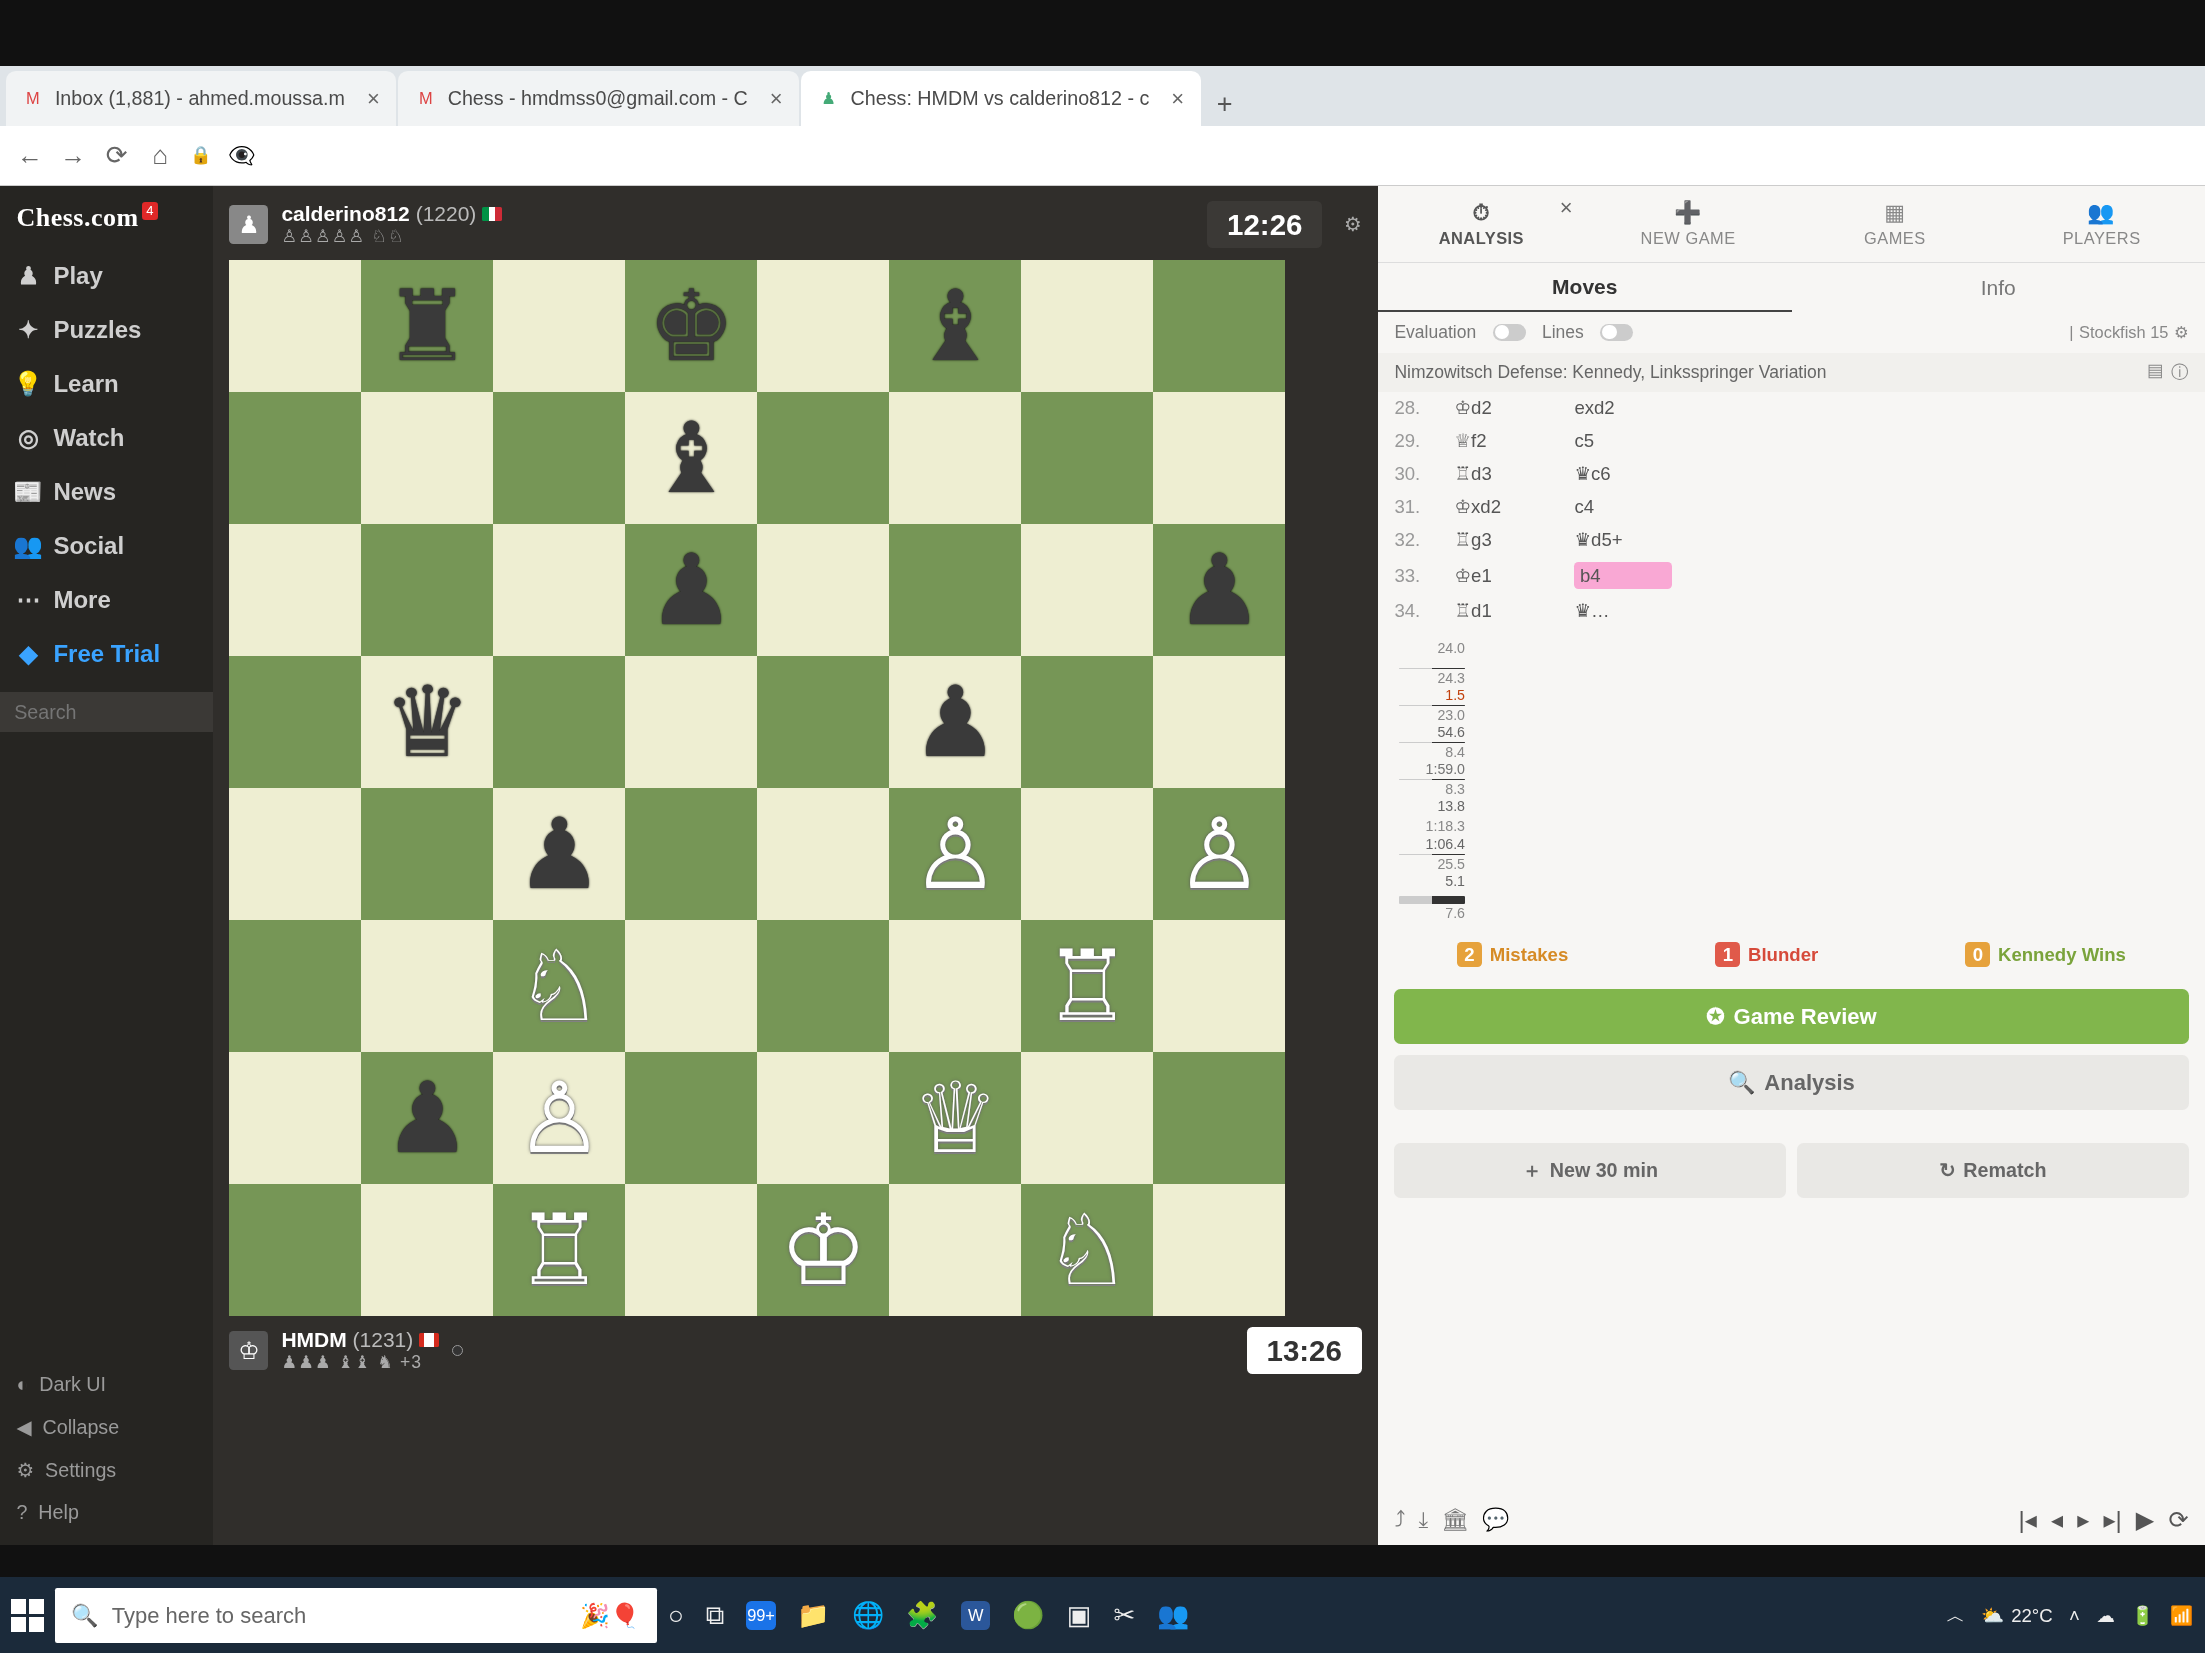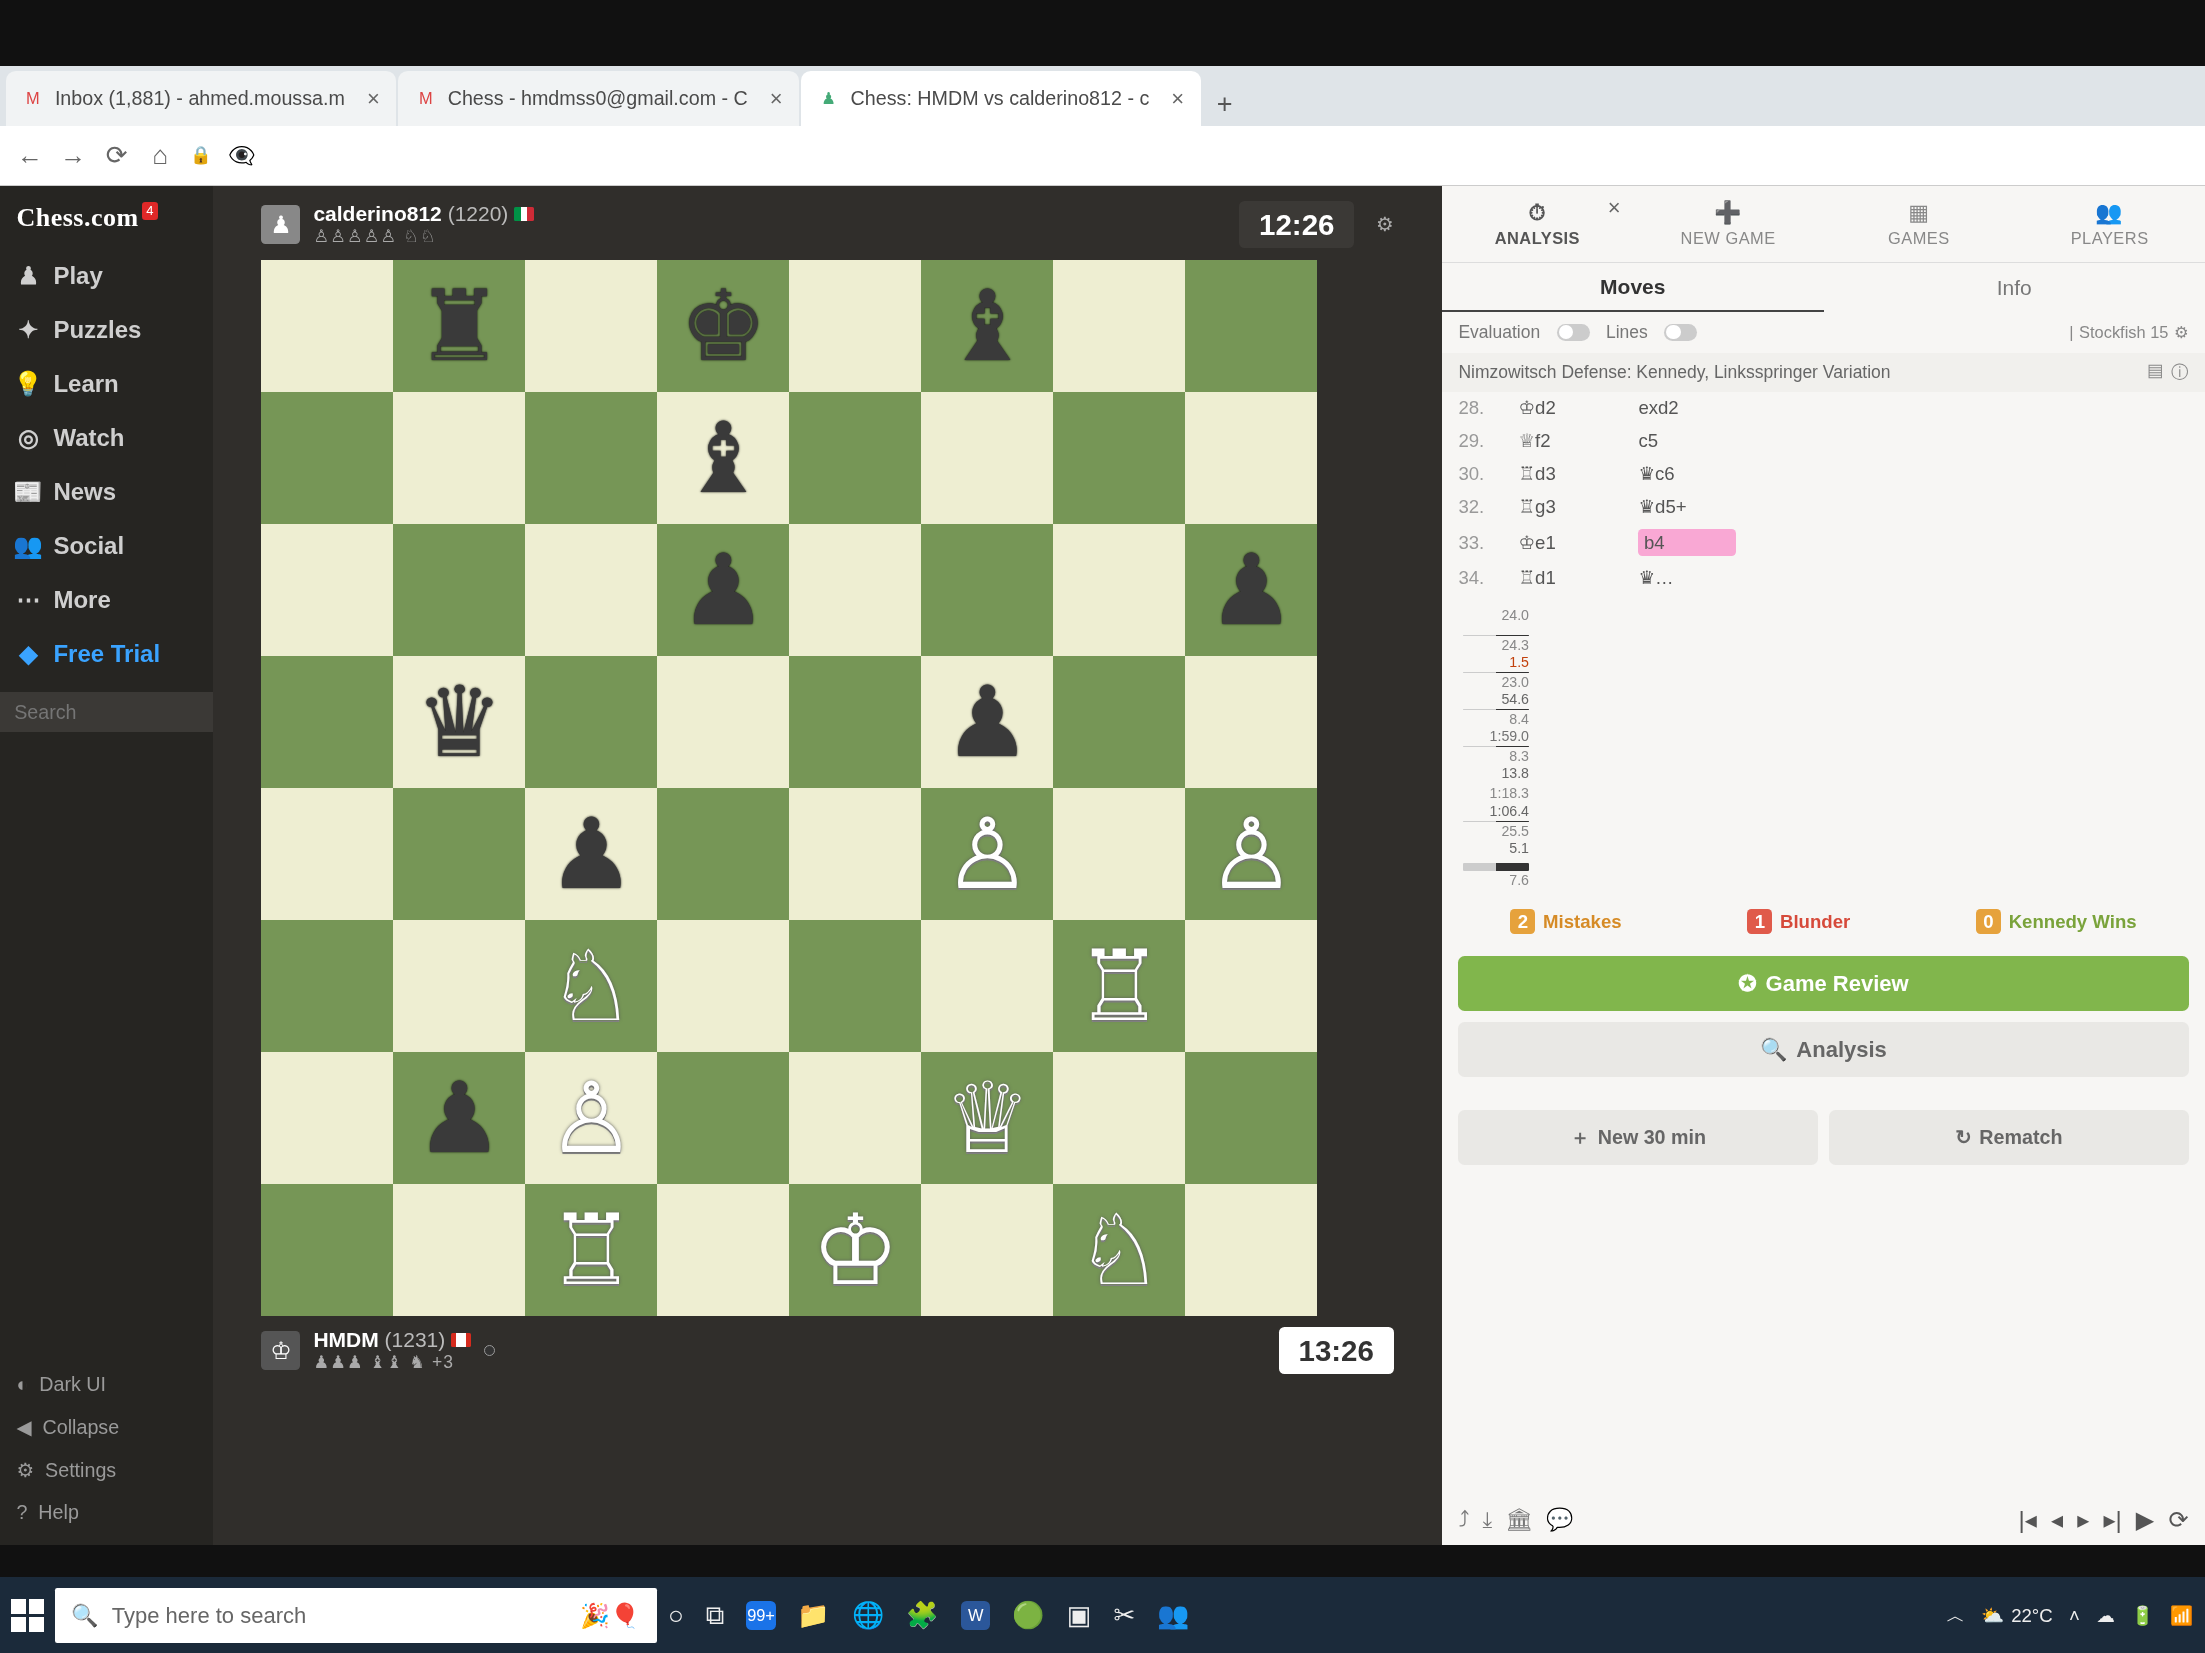--- a/index.html
+++ b/index.html
@@ -14,21 +14,21 @@
   .tab .fav { width: 22px; height: 22px; display:flex; align-items:center; justify-content:center; font-size:16.4px;}
   .tab .close { font-size: 22px; color: #666; margin-left: 11px; }
   .newtab { width: 44px; height: 44px; display:flex; align-items:center; justify-content:center; font-size:27px; color:#555; }
   .urlbar { height: 60px; background: #fff; border-bottom: 0.5px solid #ccc; display:flex; align-items:center; gap:16.4px; padding:0 16.4px; font-size: 22px; color:#5c5c5c; }
   .urlbar .navbtn { font-size: 26px; color:#666; width:27px; text-align:center; }
   .urlbar .lock { font-size: 17.5px; color:#666; }
   .urlbar .addr { flex:1; color:#333; font-size:23px; }
   .urlbar .right-icons { display:flex; gap:16.4px; font-size:22px; color:#555; }
 
   
-  .content { flex:1; display:flex; background:#302e2b;gap:32px; }
+  .content { flex:1; display:flex; background:#302e2b; }
 
   
   .sidebar { width: 213px; background:#262522; display:flex; flex-direction:column; padding-top:11px; color:#cfcfcf; font-size:22px; position:relative;}
   .logo { padding: 5.5px 16.4px 16.4px 16.4px; display:flex; align-items:center; }
   .logo-text { color:#fff; font-family: Georgia, serif; font-weight:bold; font-size:26px; letter-spacing:0.5px;}
   .logo-badge { background:#e02828; color:#fff; font-size:13px; padding:1.1px 4.4px; border-radius:3.3px; margin-left:3.3px; position:relative; top:-6.6px;}
   .navitem { display:flex; align-items:center; gap:13px; padding:13px 16.4px; cursor:pointer; color:#cfcfcf; font-size:24px; font-weight:600;}
   .navitem.trial { color:#3aa3ff; }
   .navicon { width:24px; height:24px; display:flex; align-items:center; justify-content:center;}
   .search-area { margin-top:11px; padding:8.8px 14.2px; background:#3b3936; color:#b8b8b8; font-size:19.7px; width:100%; border:none;}
@@ -391,20 +391,25 @@
                 <span class="num">29.</span>
                 <span class="mv">♕f2</span>
                 <span class="mv">c5</span>
               </div>
               <div class="moverow">
                 <span class="num">30.</span>
                 <span class="mv">♖d3</span>
                 <span class="mv">♛c6</span>
               </div>
               <div class="moverow">
+                <span class="num">31.</span>
+                <span class="mv">♔xd2</span>
+                <span class="mv">c4</span>
+              </div>
+              <div class="moverow">
                 <span class="num">32.</span>
                 <span class="mv">♖g3</span>
                 <span class="mv">♛d5+</span>
               </div>
               <div class="moverow">
                 <span class="num">33.</span>
                 <span class="mv">♔e1</span>
                 <span class="mv hl">b4</span>
               </div>
               <div class="moverow">

